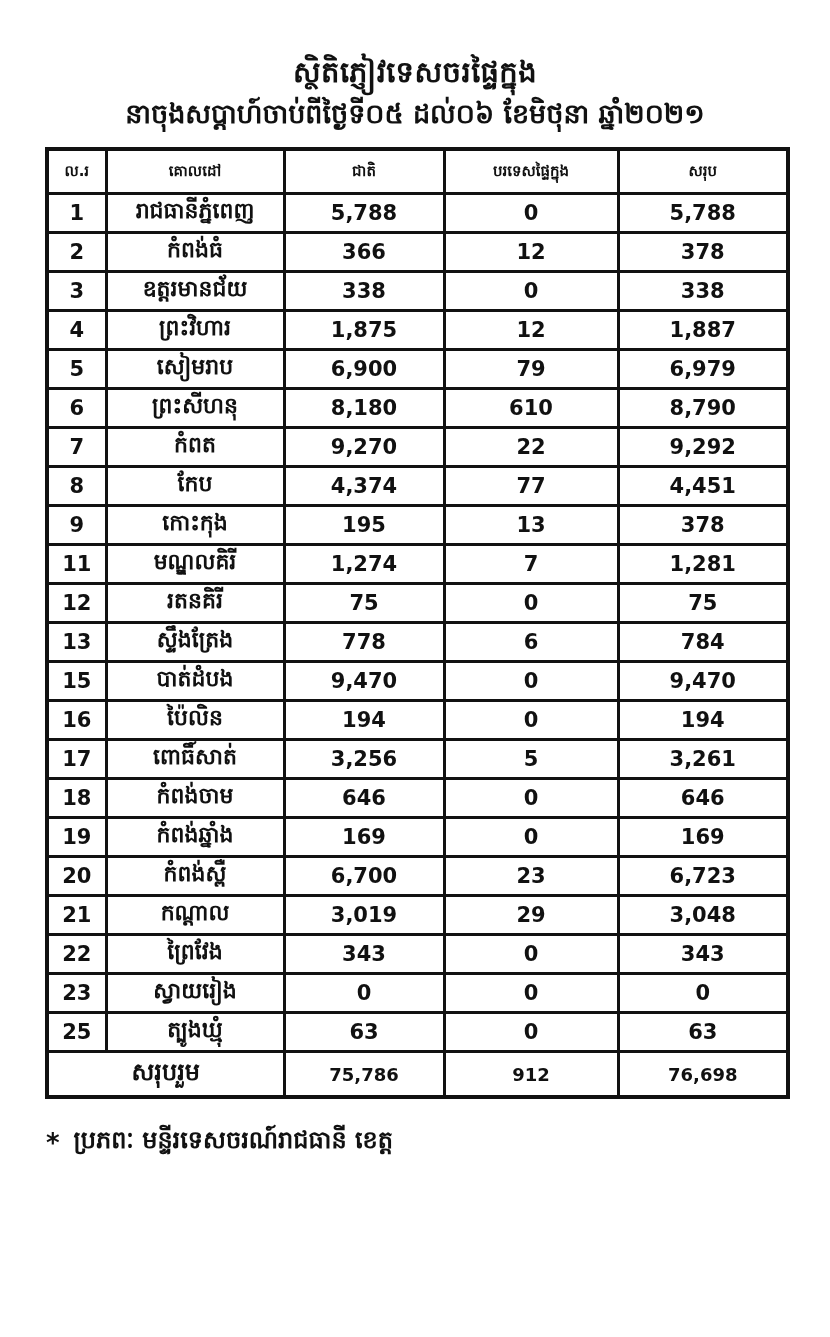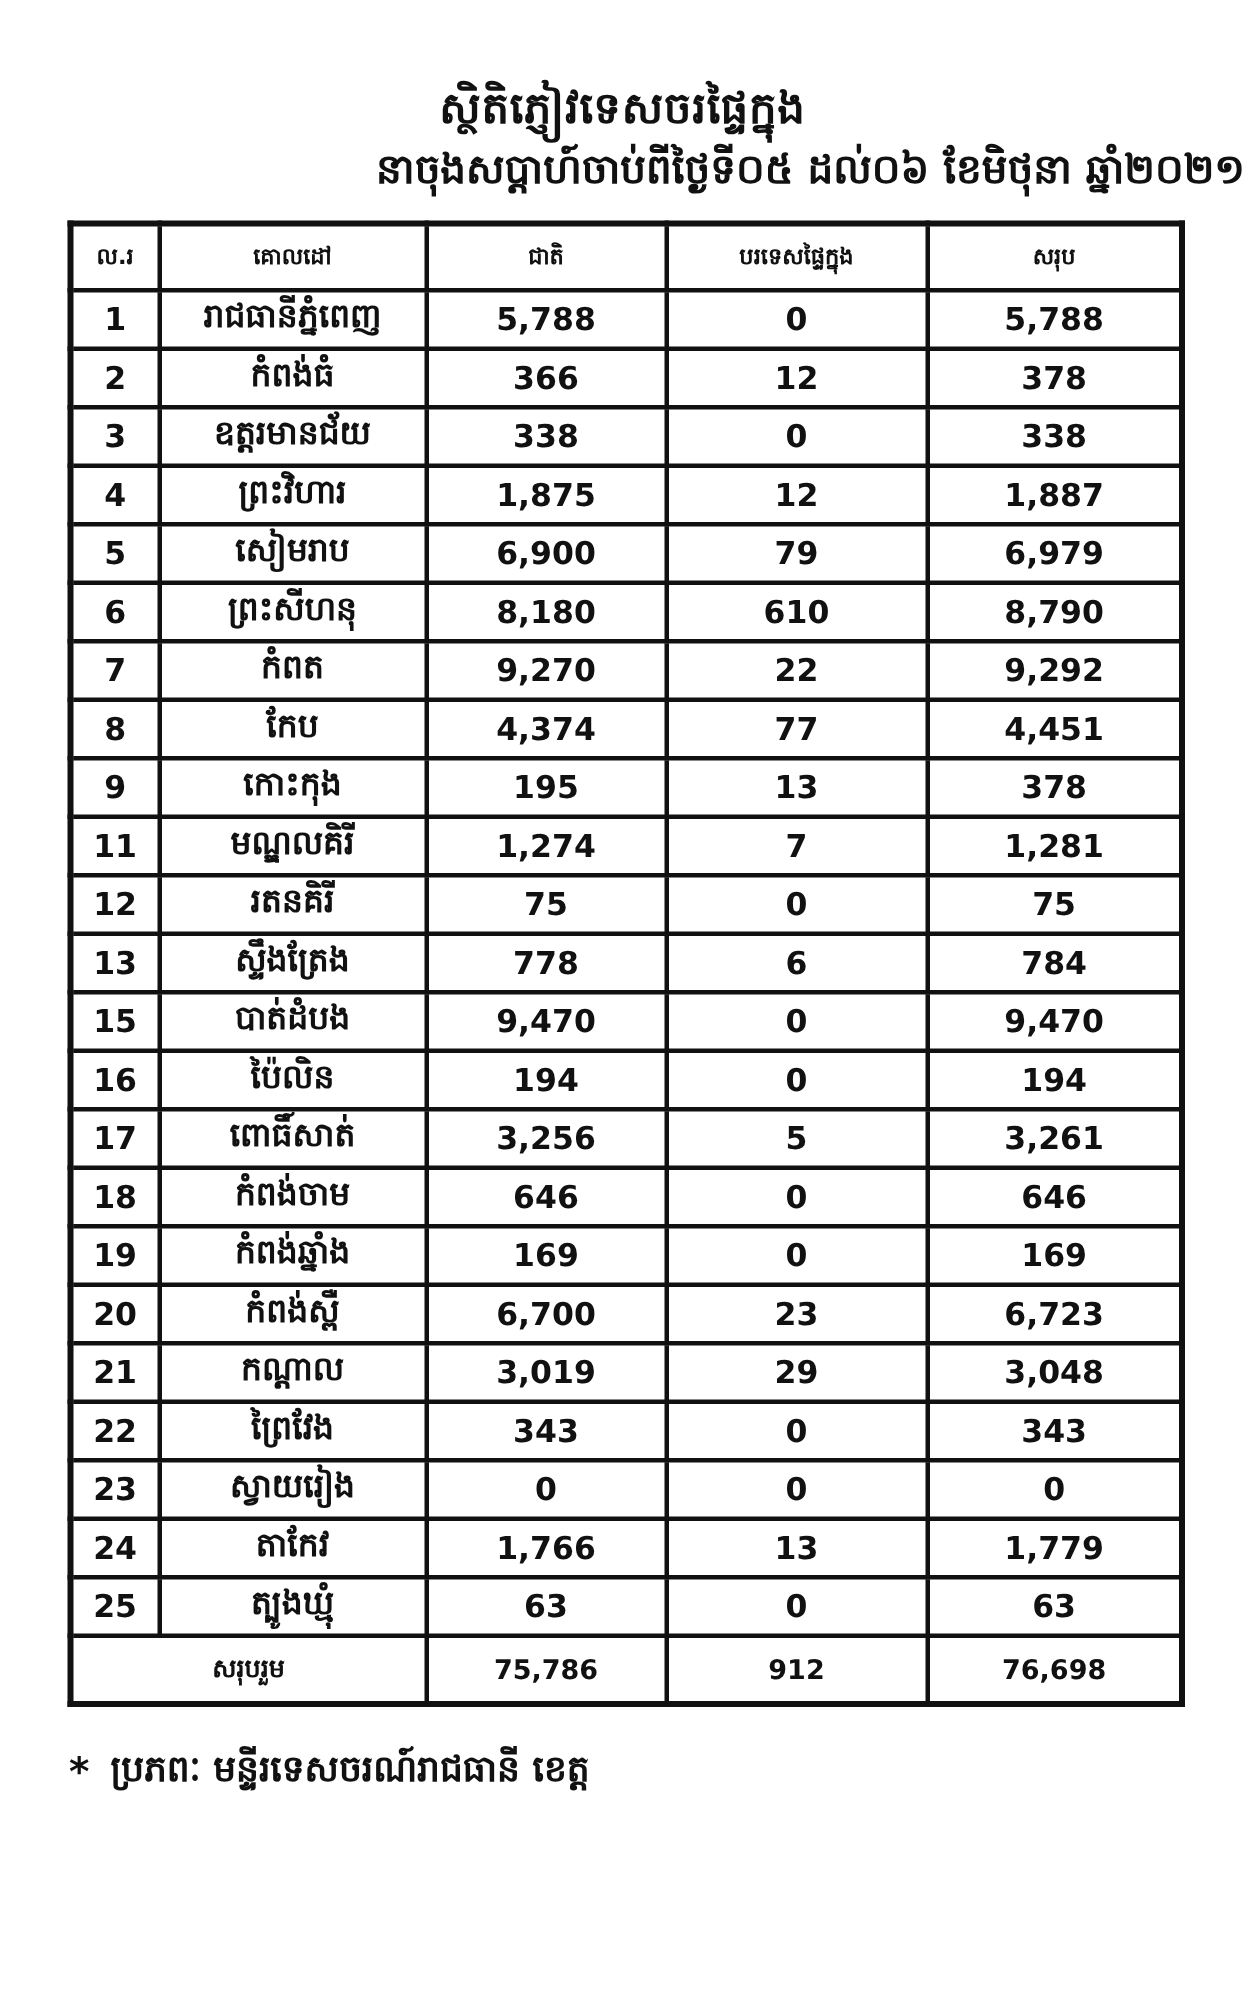--- a/index.html
+++ b/index.html
@@ -22,21 +22,21 @@
   }
   .title {
     text-align: center;
     font-weight: 700;
     font-size: 29px;
     line-height: 40px;
     padding-top: 12px;
     letter-spacing: 0.5px;
   }
   .subtitle {
-    text-align: right;
+    text-align: center;
     font-weight: 700;
     font-size: 27px;
     line-height: 40px;
     margin-top: 2px;
   }
   table.stats {
     border-collapse: collapse;
     table-layout: fixed;
     margin: 13px 0 0 45px;
     width: 744px;
@@ -63,21 +63,21 @@
   }
   table.stats td.c-dest {
     font-size: 22px;
   }
   table.stats tfoot td {
     height: 42px;
     font-size: 18px;
     font-weight: 700;
   }
   table.stats tfoot td.total-label {
-    font-size: 17px;
+    font-size: 24px;
   }
   .footnote {
     margin: 26px 0 0 46px;
     font-size: 24px;
     font-weight: 700;
     display: flex;
     align-items: center;
     gap: 14px;
   }
   .footnote .marker {
@@ -274,27 +274,20 @@
   </tr>
 
   <tr>
     <td class="c-no">23</td>
     <td class="c-dest">ស្វាយរៀង</td>
     <td class="c-num">0</td>
     <td class="c-num">0</td>
     <td class="c-num">0</td>
   </tr>
 
-  <tr>
-    <td class="c-no">24</td>
-    <td class="c-dest">តាកែវ</td>
-    <td class="c-num">1,766</td>
-    <td class="c-num">13</td>
-    <td class="c-num">1,779</td>
-  </tr>
 
   <tr>
     <td class="c-no">25</td>
     <td class="c-dest">ត្បូងឃ្មុំ</td>
     <td class="c-num">63</td>
     <td class="c-num">0</td>
     <td class="c-num">63</td>
   </tr>
 </tbody>
     <tfoot>

